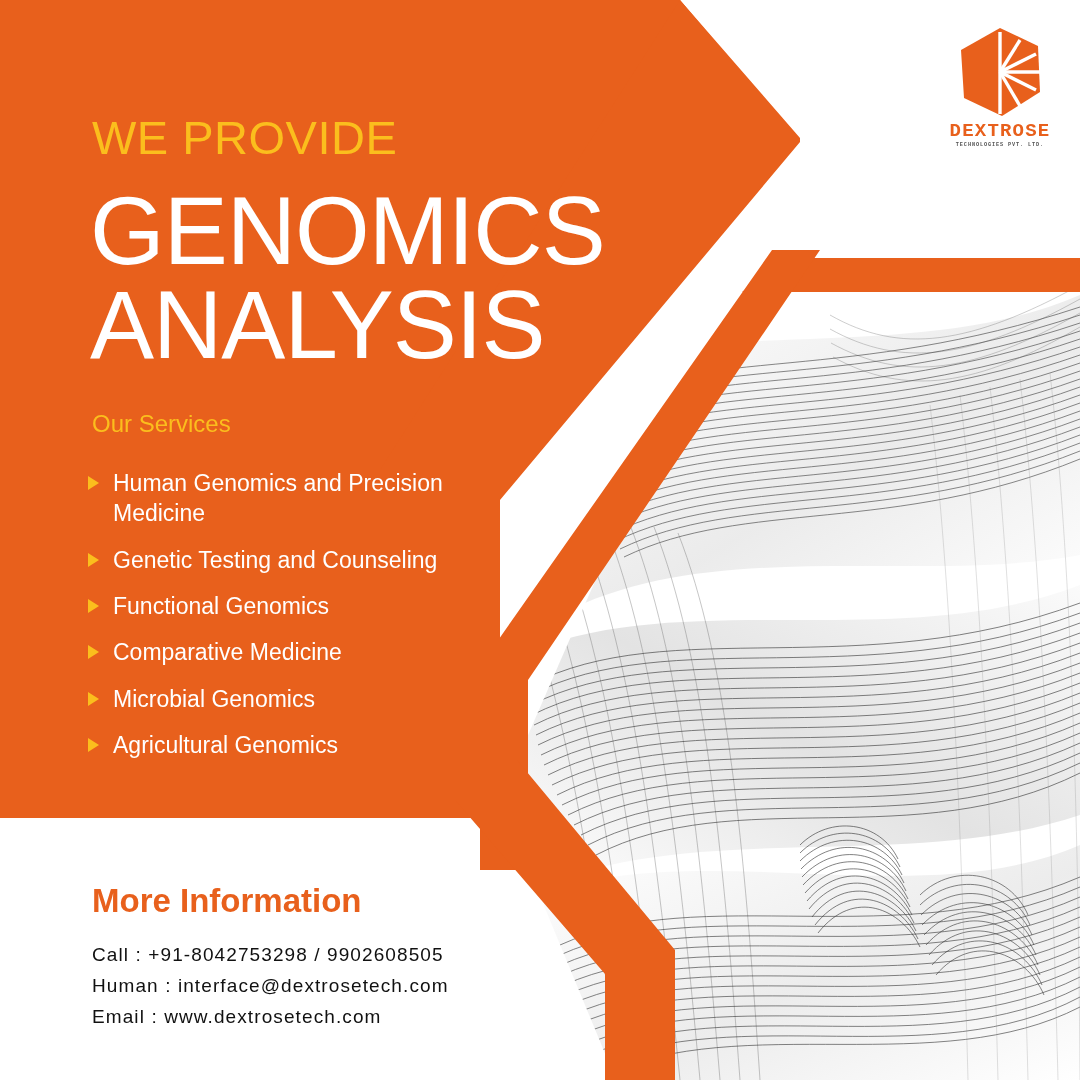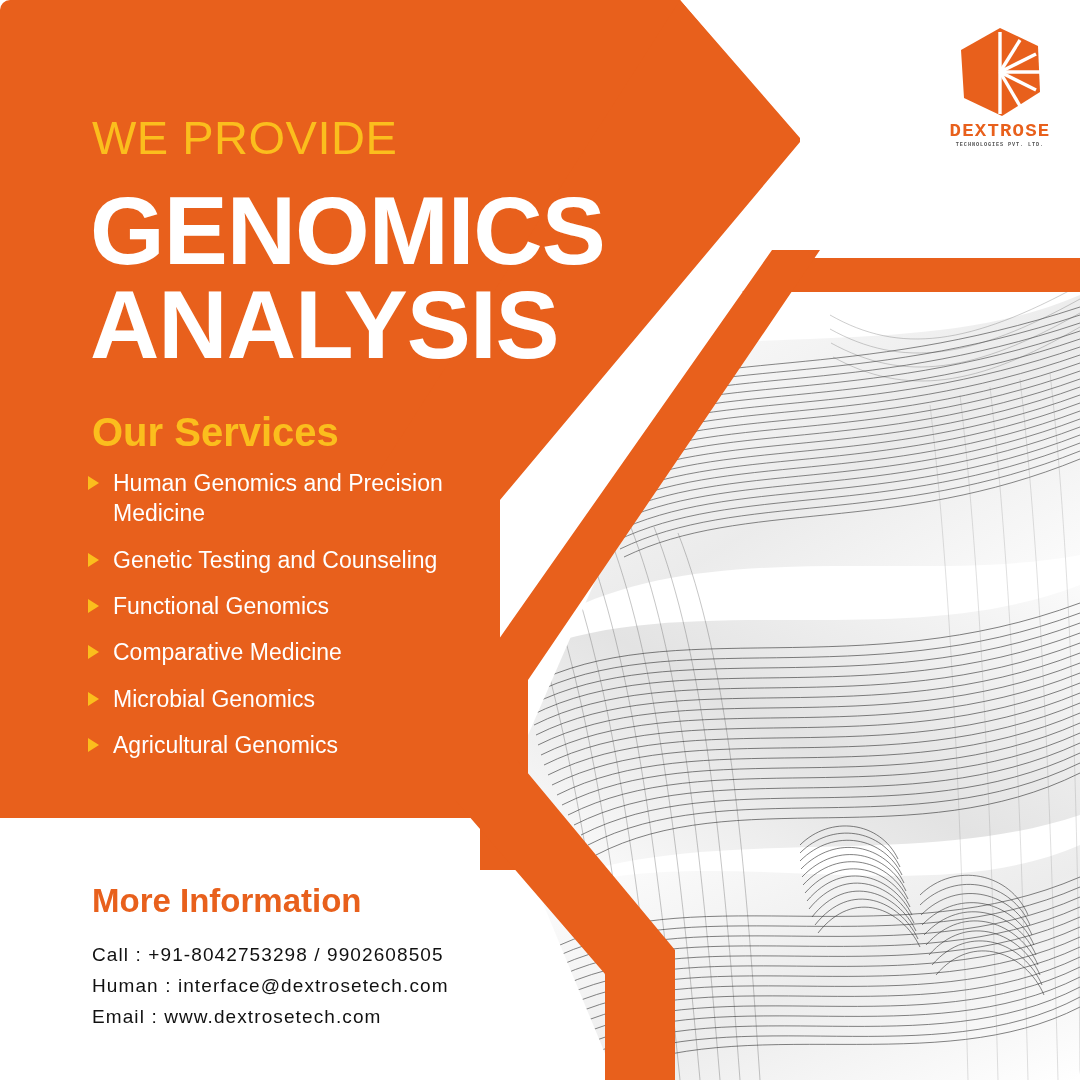--- a/index.html
+++ b/index.html
@@ -7,21 +7,20 @@
     padding: 0;
     background: #ffffff;
   }
   #poster {
     position: relative;
     width: 1080px;
     height: 1080px;
     overflow: hidden;
     background: #ffffff;
     font-family: "Liberation Sans", sans-serif;
-    border-radius: 10px;
   }
 
   
   .art-panel {
     position: absolute;
     left: 500px;
     top: 255px;
     width: 580px;
     height: 825px;
     overflow: hidden;
@@ -117,32 +116,32 @@
     letter-spacing: 0.5px;
     color: #FBBE1D;
     line-height: 1;
     white-space: nowrap;
   }
   .headline {
     position: absolute;
     left: 90px;
     top: 184px;
     font-size: 96px;
-    font-weight: 700;
+    font-weight: 400;
     color: #ffffff;
     line-height: 0.98;
     letter-spacing: -1px;
     white-space: pre-line;
   }
   .services-heading {
     position: absolute;
     left: 92px;
     top: 412px;
-    font-size: 40px;
-    font-weight: 700;
+    font-size: 24px;
+    font-weight: 400;
     color: #FBBE1D;
     line-height: 1;
     white-space: nowrap;
     text-align: center;
   }
   .services-list {
     position: absolute;
     left: 88px;
     top: 468px;
     width: 430px;

